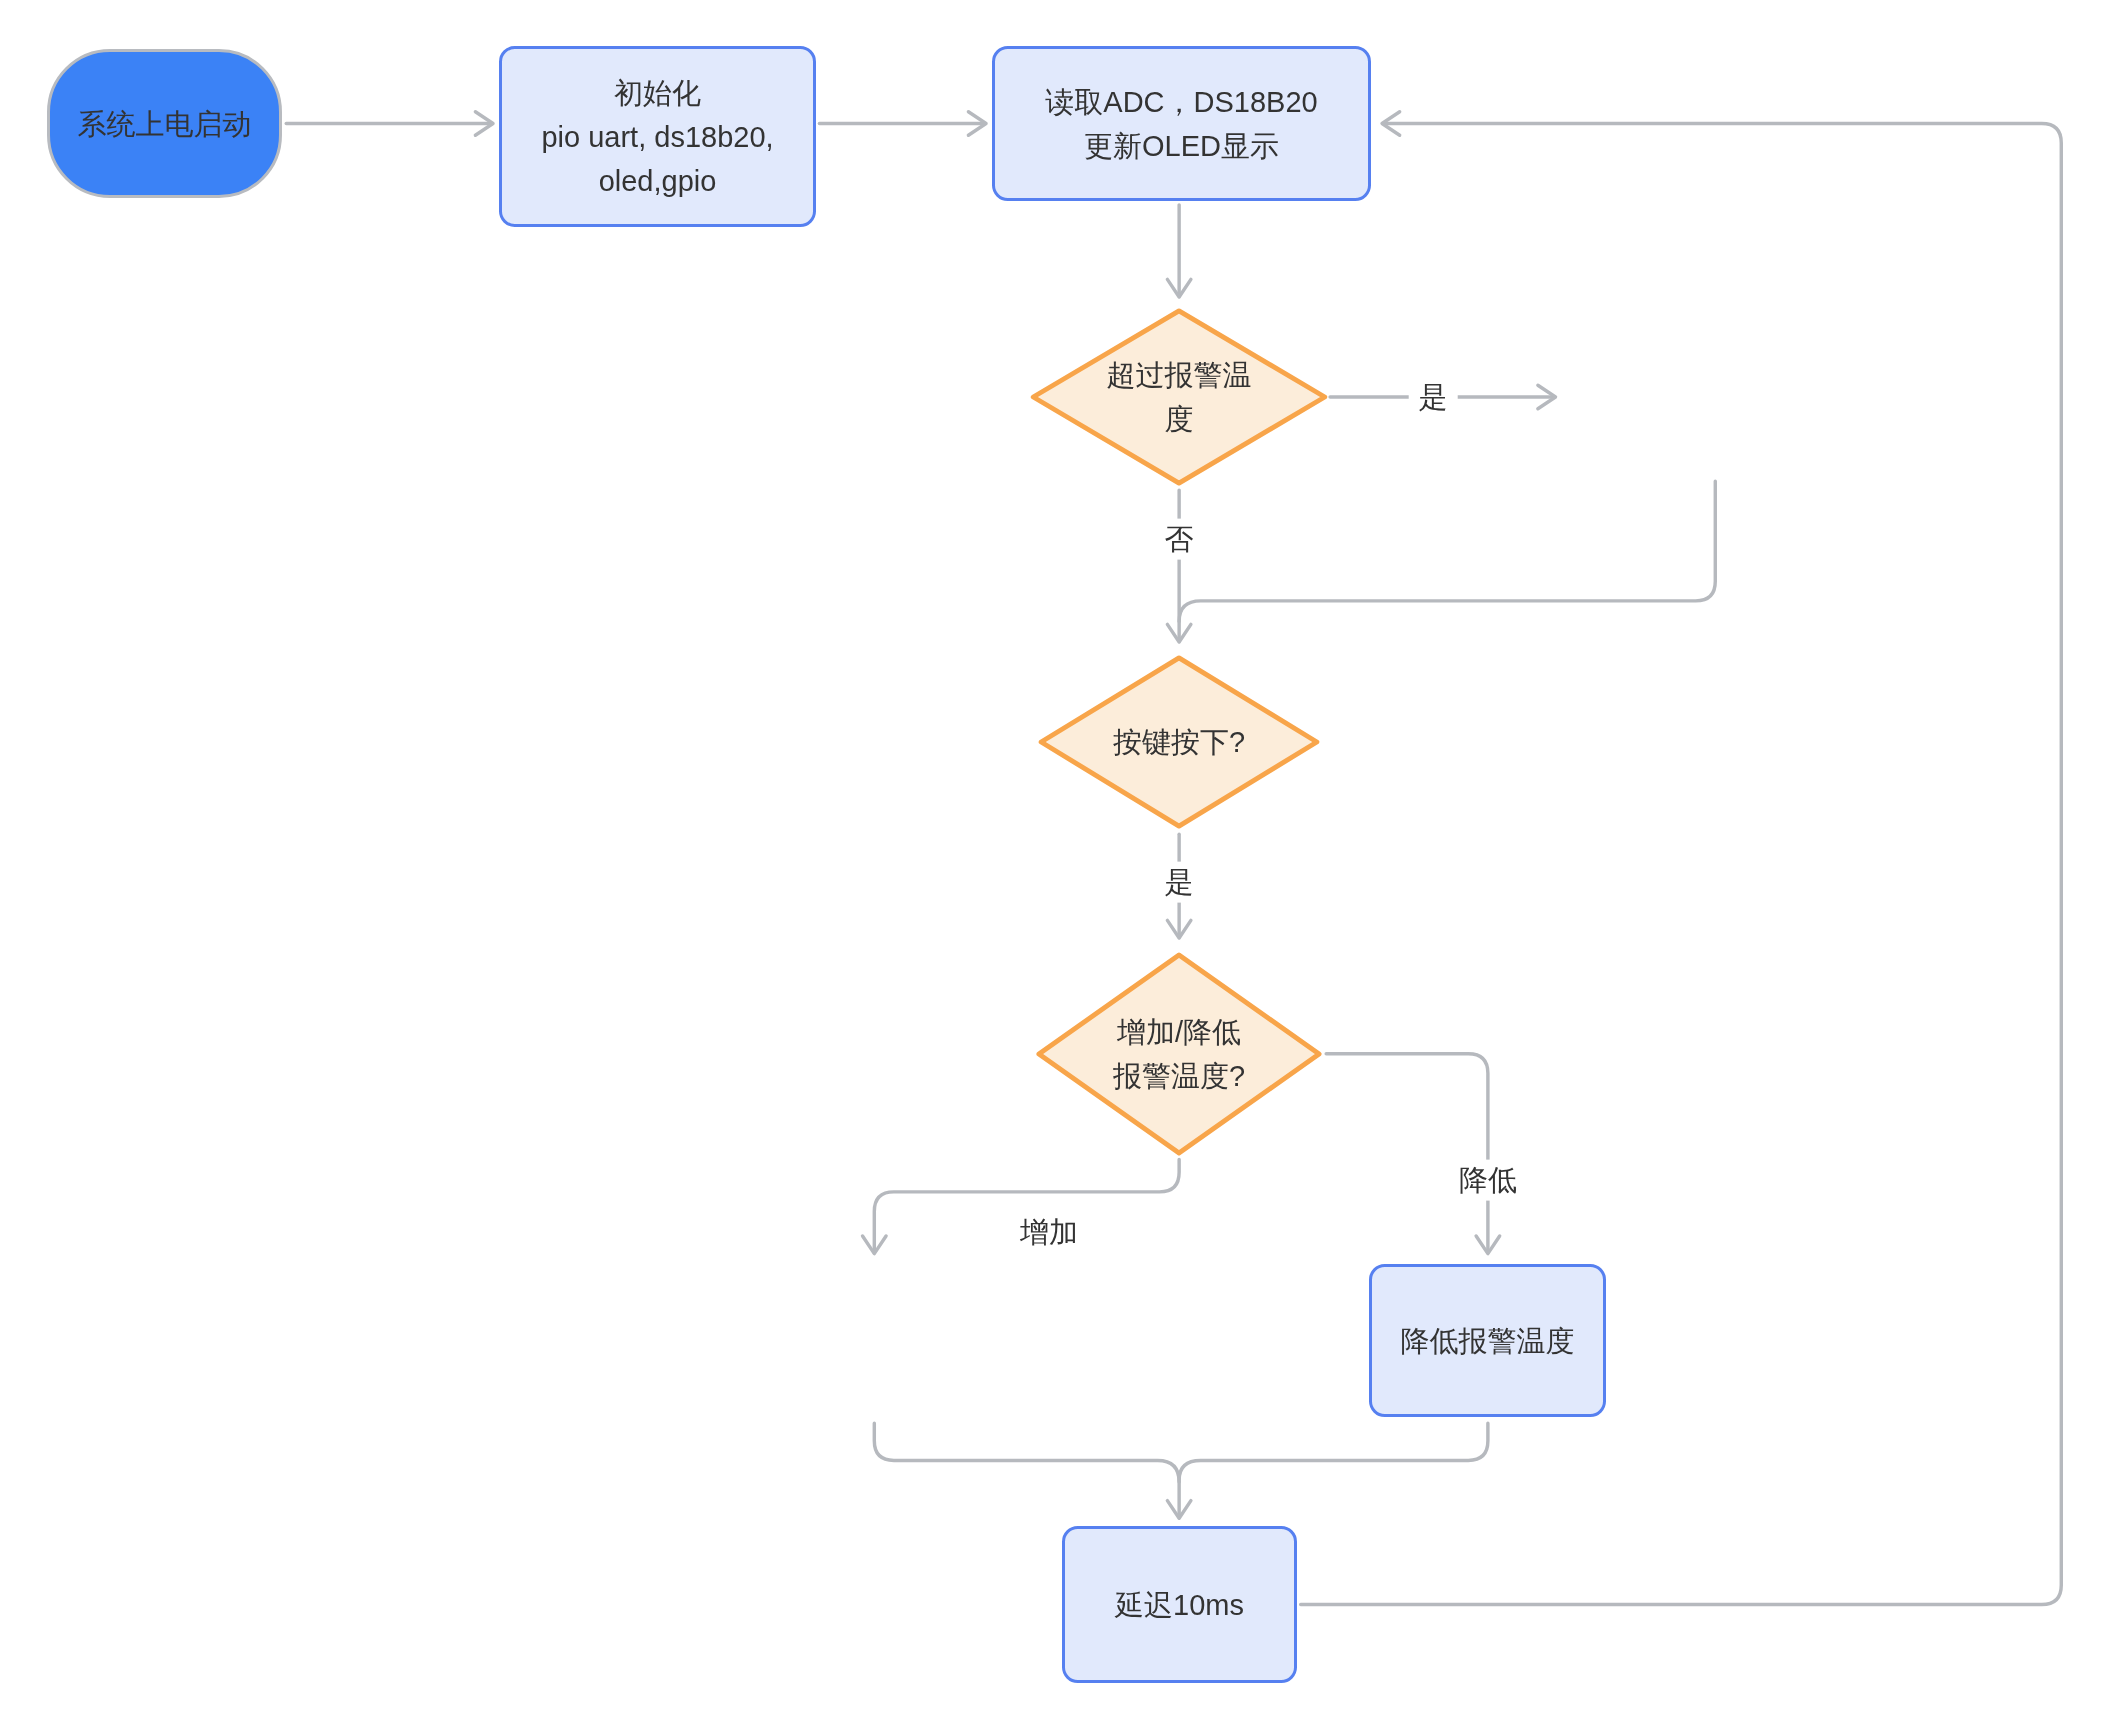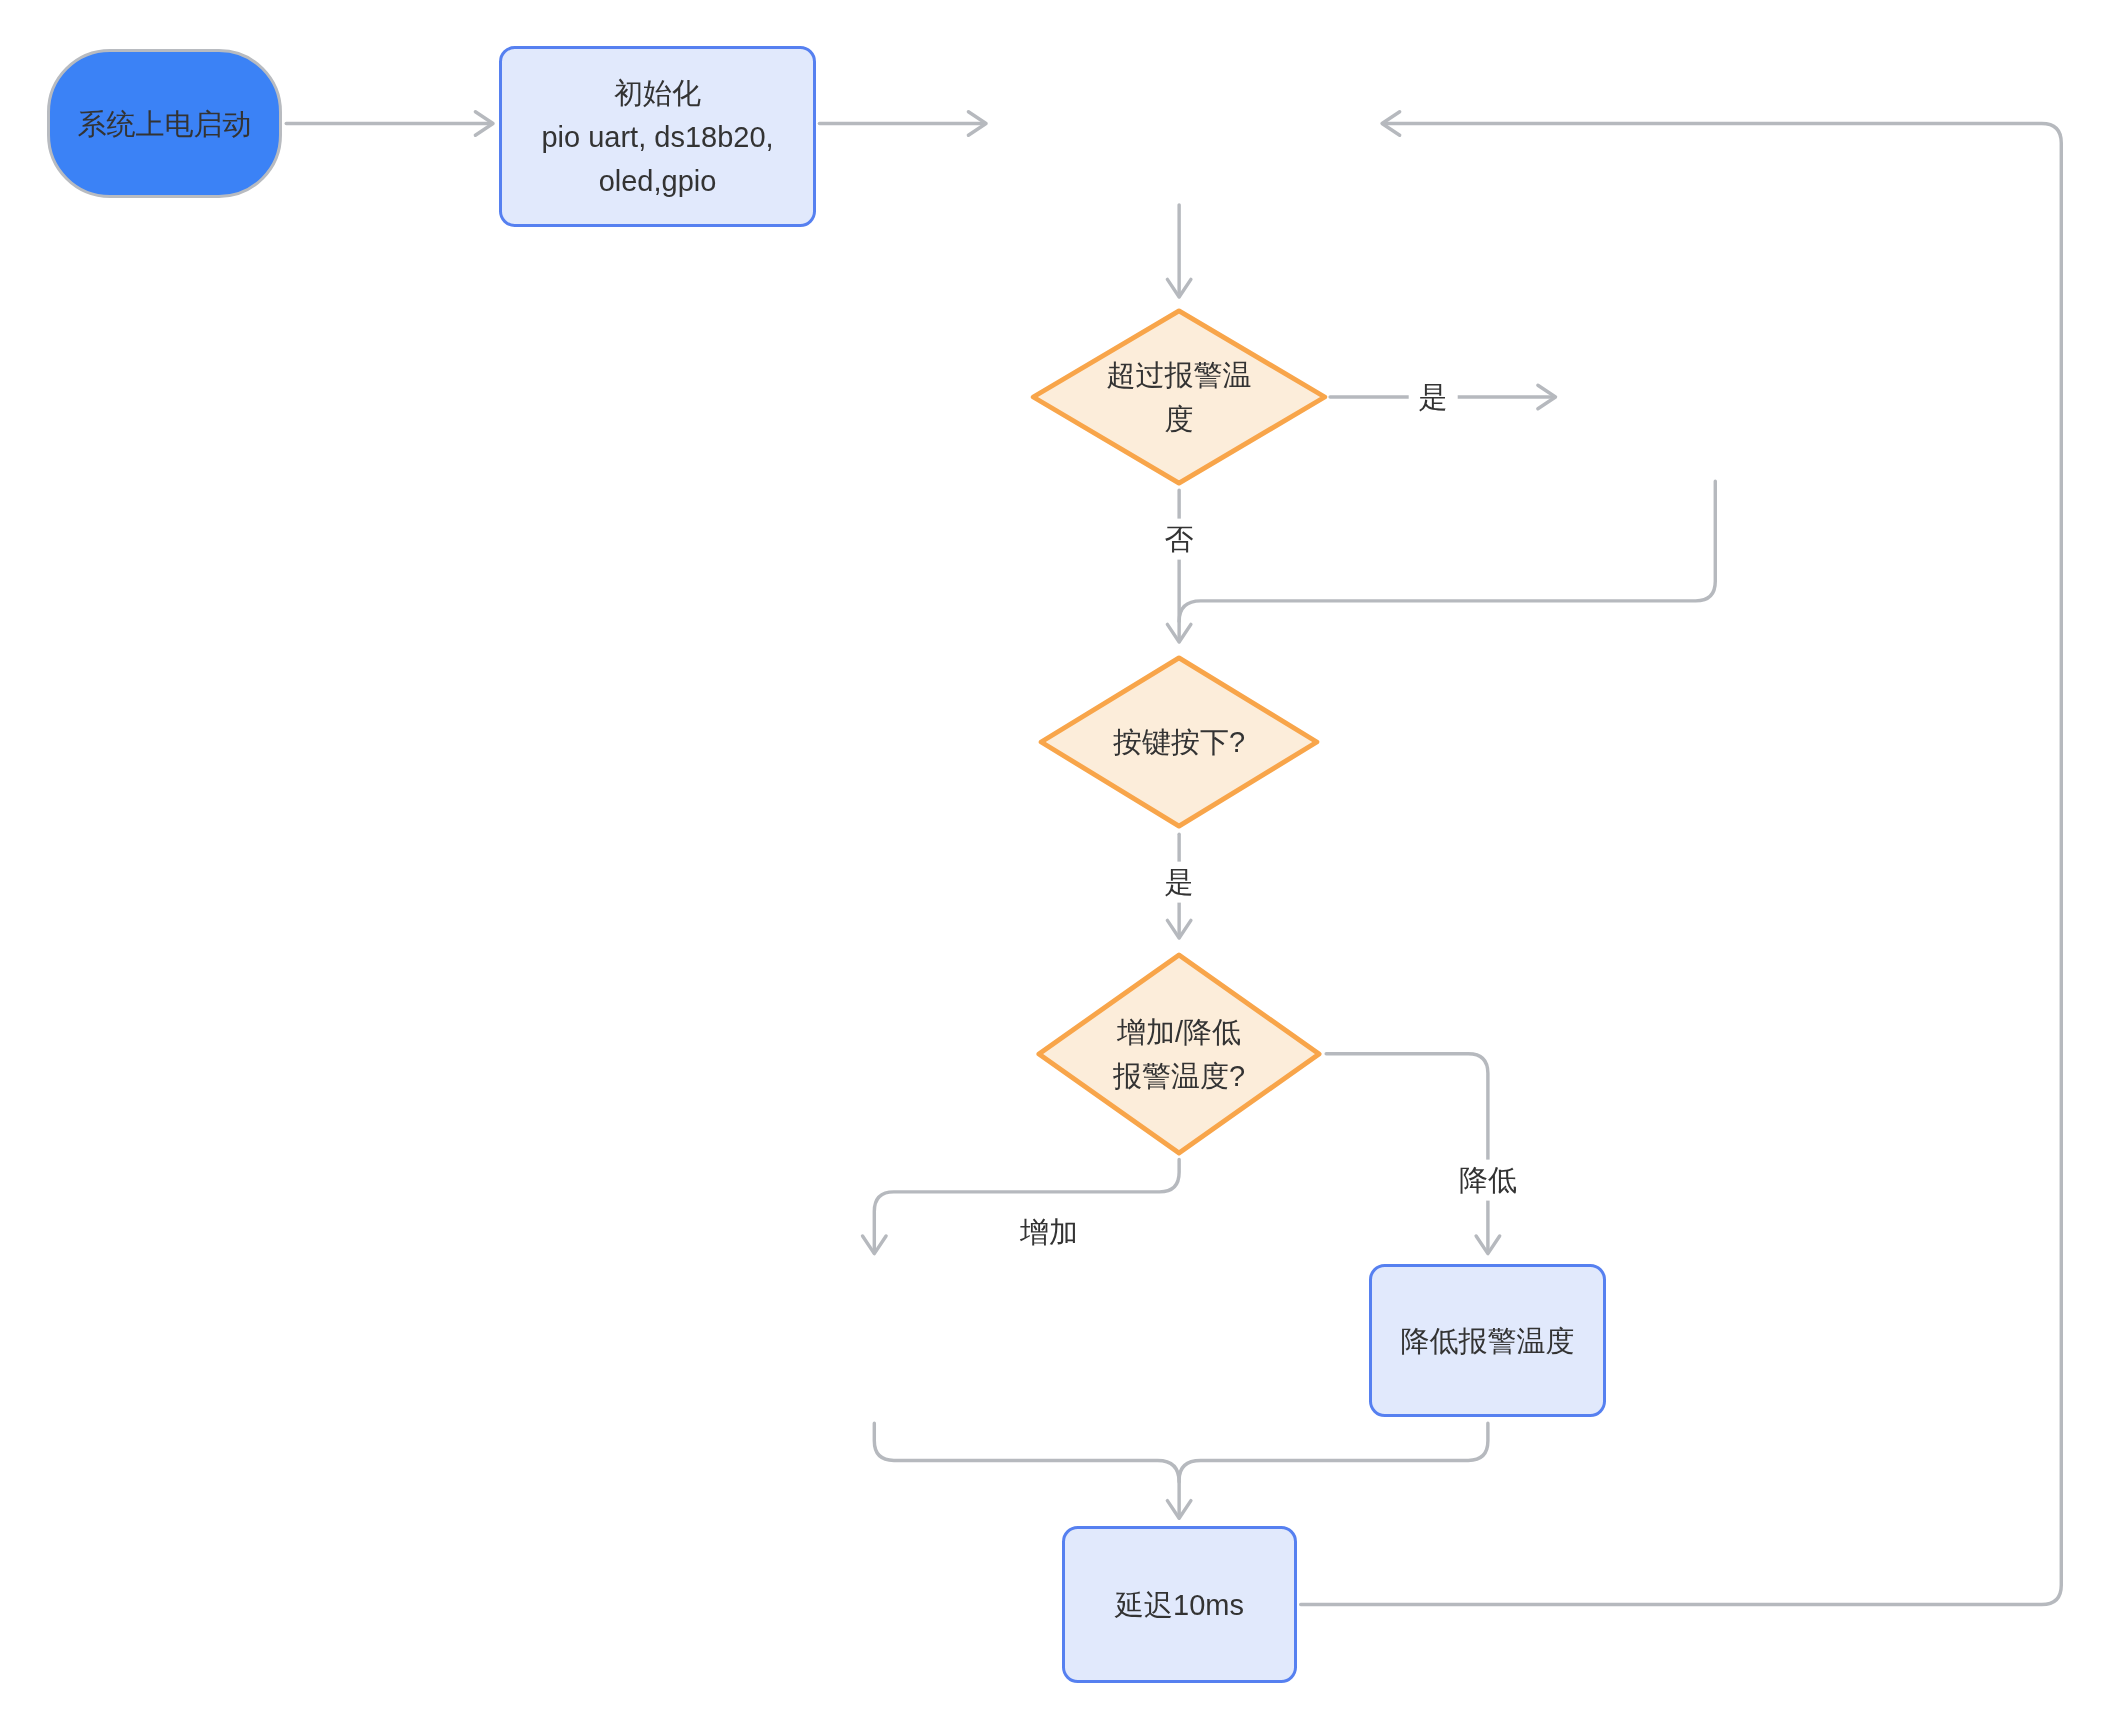--- a/index.html
+++ b/index.html
@@ -90,20 +90,26 @@
   </div>
 
   <div class="node process" style="left:499px;top:46px;width:317px;height:181px;">
     <div class="node-text">
       <div>初始化</div>
       <div>pio uart, ds18b20,</div>
       <div>oled,gpio</div>
     </div>
   </div>
 
+  <div class="node process" style="left:992px;top:46px;width:379px;height:155px;">
+    <div class="node-text">
+      <div>读取ADC，DS18B20</div>
+      <div>更新OLED显示</div>
+    </div>
+  </div>
 
   <div class="node decision" style="left:1029px;top:307px;width:300px;height:180px;">
     <svg class="diamond" viewBox="0 0 306 184">
       <polygon points="153,4 302,92 153,180 4,92"></polygon>
     </svg>
     <div class="node-text">
       <div>超过报警温</div>
       <div>度</div>
     </div>
   </div>

